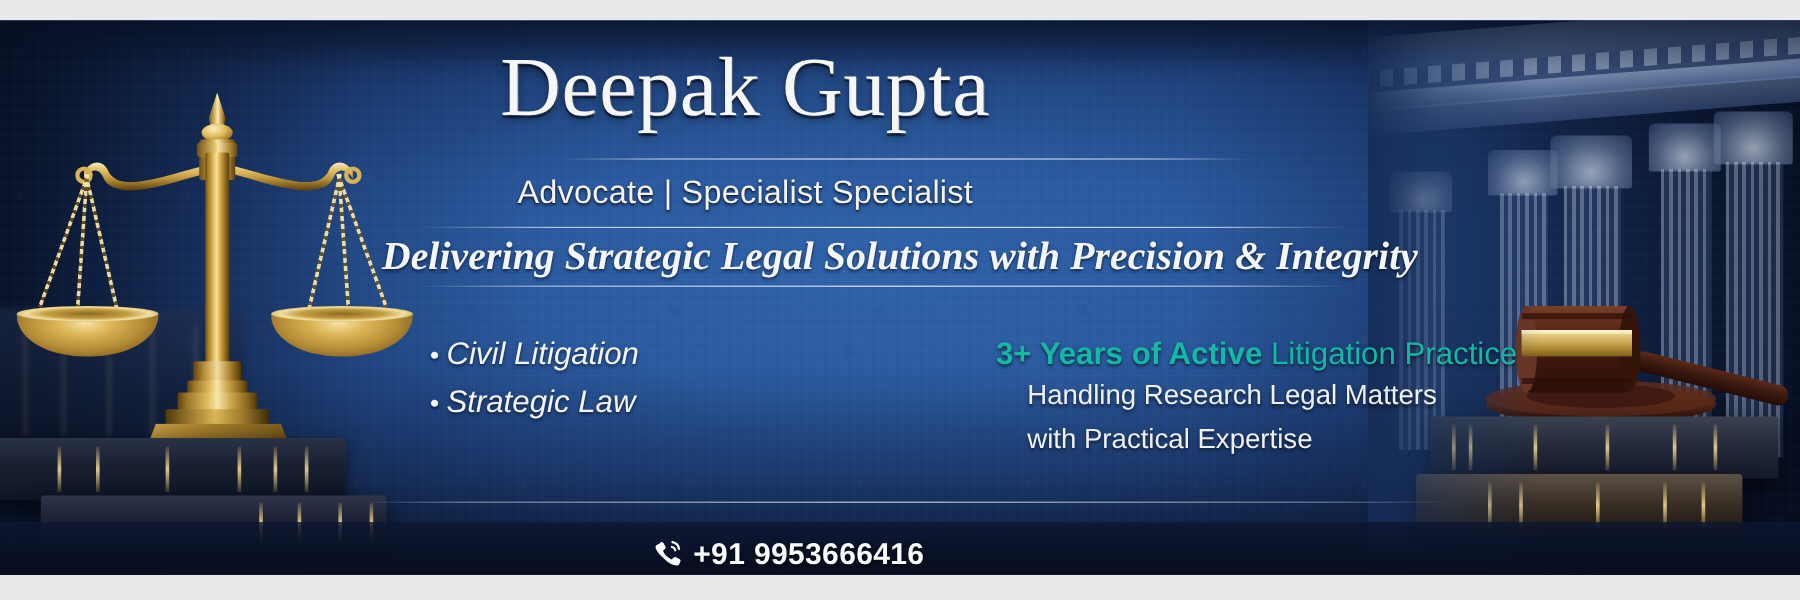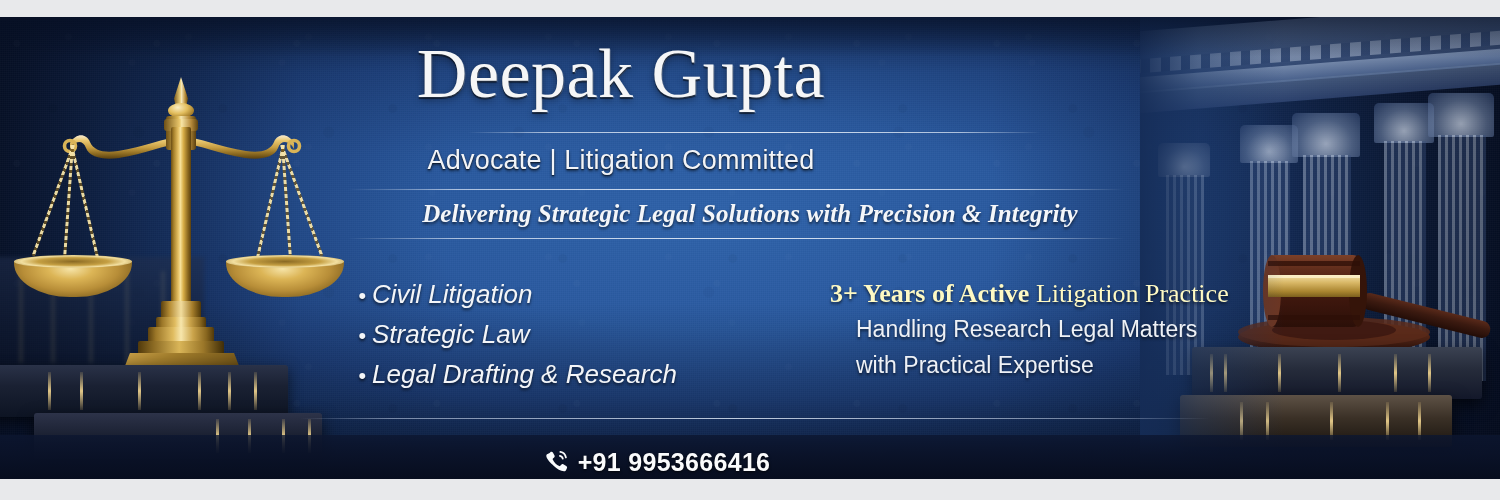--- a/index.html
+++ b/index.html
@@ -288,21 +288,21 @@
 
   .rule-tag-top { left: 348px; top: 172px; width: 776px; }
   .rule-tag-bot { left: 348px; top: 221px; width: 776px; }
 
   .tagline {
     position: absolute; left: 0; top: 178px; width: 1500px;
     text-align: center;
     font-family: "Liberation Serif", serif;
     font-style: italic;
     font-weight: bold;
-    font-size: 25px;
+    font-size: 33px;
     line-height: 38px;
     color: #f4f6f9;
     letter-spacing: .1px;
     text-shadow: 0 2px 3px rgba(0,0,0,.6);
     box-sizing: border-box;
   }
 
   
   .svc-list {
     position: absolute; left: 352px; top: 258px;
@@ -322,24 +322,24 @@
     text-align: center;
     font-size: 22px;
   }
 
   
   .exp {
     position: absolute; left: 830px; top: 260px;
     width: 420px;
   }
   .exp-line1 {
-    font-family: Liberation Serif, serif;
+    font-family: Liberation Sans, sans-serif;
     font-size: 26px;
     line-height: 34px;
-    color: #fef9c3;
+    color: #14b8a6;
     text-shadow: 0 2px 3px rgba(0,0,0,.62);
     white-space: nowrap;
   }
   .exp-line1 .strong { font-weight: bold; }
   .exp-sub {
     margin-left: 26px;
     font-family: "Liberation Sans", sans-serif;
     font-size: 23px;
     line-height: 36px;
     color: #eef1f6;
@@ -580,35 +580,32 @@
       <div class="court-haze"></div>
     </div>
 
     <div class="inner-top-shade"></div>
 
     <div id="content">
 
       <div class="name">Deepak Gupta</div>
       <div class="rule rule-name"></div>
 
-      <div class="subtitle">Advocate | Litigation Committed</div>
+      <div class="subtitle">Advocate | Specialist Specialist</div>
 
       <div class="rule rule-tag-top"></div>
       <div class="tagline">Delivering Strategic Legal Solutions with Precision &amp; Integrity</div>
       <div class="rule rule-tag-bot"></div>
 
       <ul class="svc-list">
         <li>
           <span class="dot">•</span><span>Civil Litigation</span>
         </li>
         <li>
           <span class="dot">•</span><span>Strategic Law</span>
-        </li>
-        <li>
-          <span class="dot">•</span><span>Legal Drafting &amp; Research</span>
         </li>
       </ul>
 
       <div class="exp">
         <div class="exp-line1">
           <span class="strong">3+ Years of Active</span><span> Litigation Practice</span>
         </div>
         <div class="exp-sub">Handling Research Legal Matters</div>
         <div class="exp-sub">with Practical Expertise</div>
       </div>

